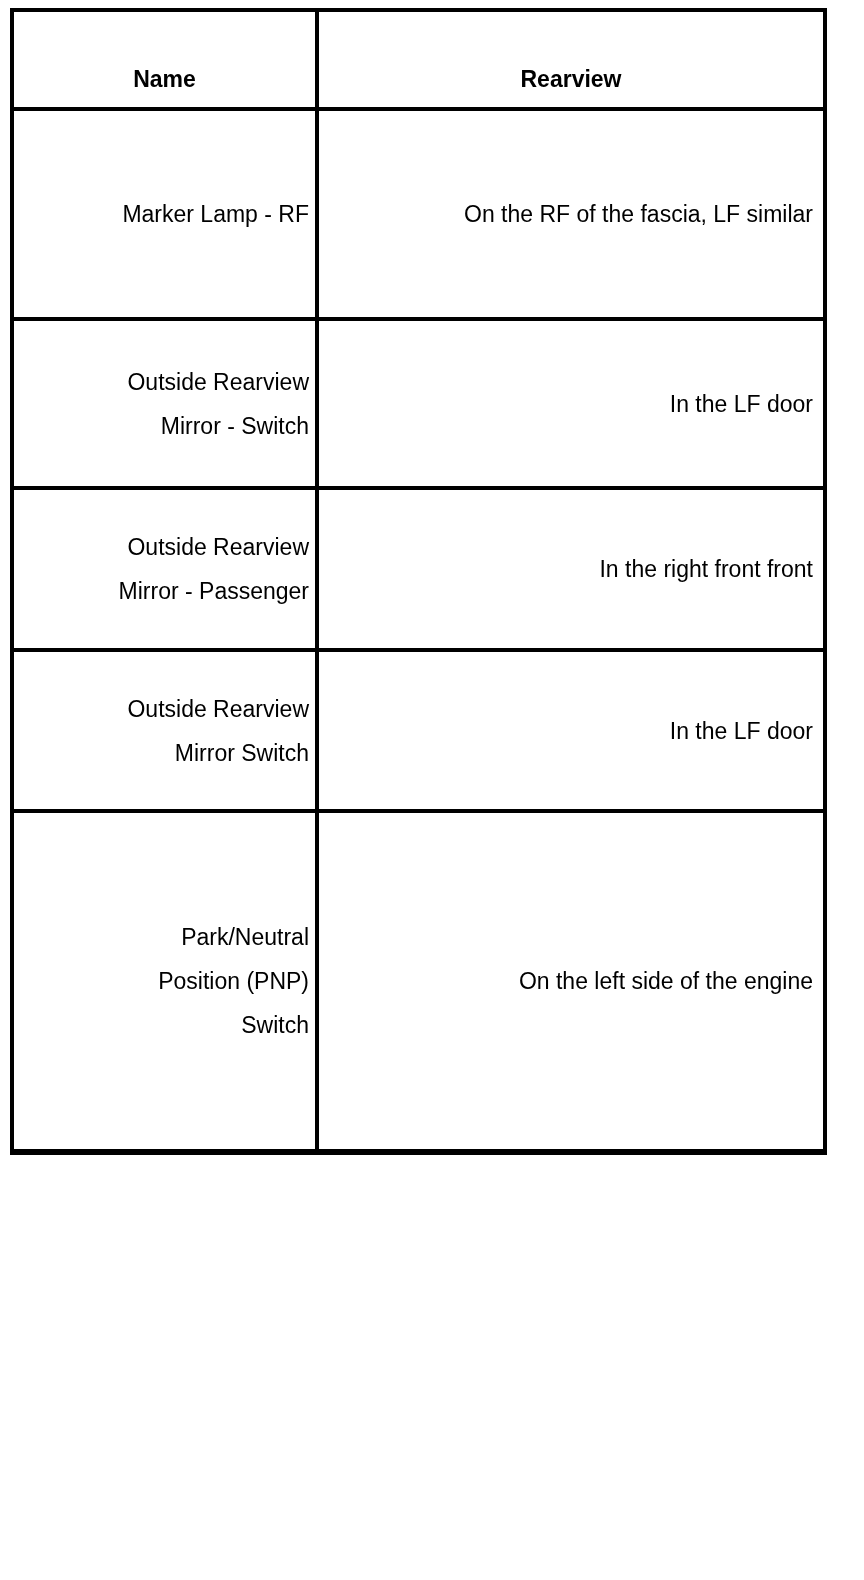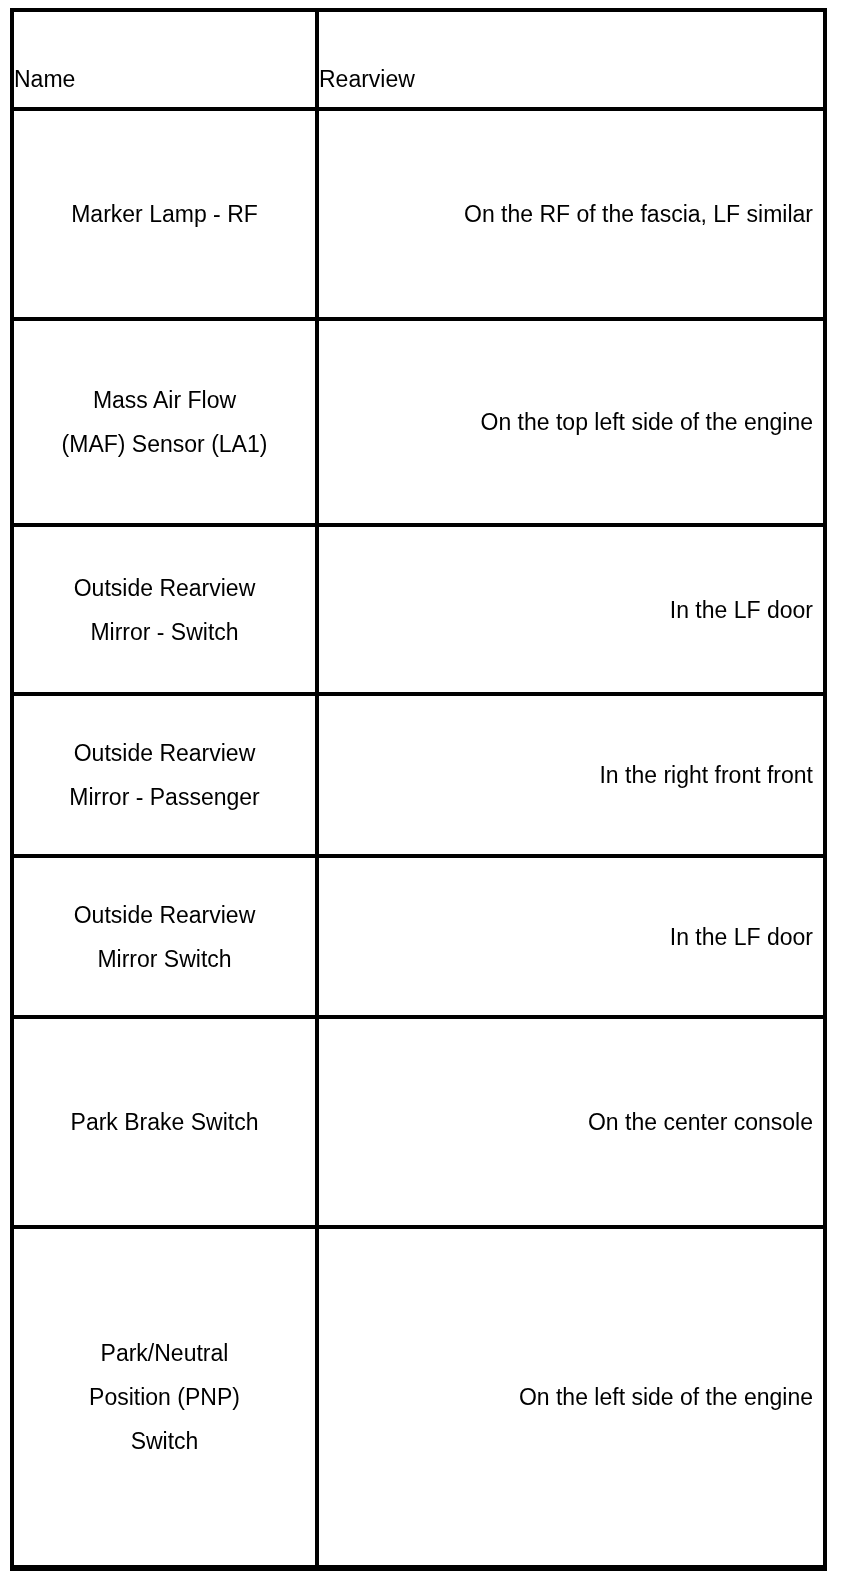--- a/index.html
+++ b/index.html
@@ -28,28 +28,28 @@
     border: 4px solid #000000;
     background: #ffffff;
     font-size: 23px;
     overflow: hidden;
   }
   col.name-col { width: 302px; }
   col.location-col { width: 503px; }
 
   thead tr { height: 99px; }
   thead th {
-    font-weight: normal;
-    text-align: left;
+    font-weight: bold;
+    text-align: center;
     vertical-align: bottom;
     padding: 0 0 14px 0;
   }
 
   tbody td.name-cell {
-    text-align: center;
+    text-align: right;
     vertical-align: middle;
     padding: 0 6px;
   }
   tbody td.name-cell div {
     line-height: 44px;
   }
   tbody td.location-cell {
     text-align: right;
     vertical-align: middle;
     padding: 0 10px 0 14px;
@@ -79,27 +79,20 @@
       <th>Rearview</th>
     </tr>
   </thead>
   <tbody>
       <tr class="row-0">
         <td class="name-cell">
           <div>Marker Lamp - RF</div>
         </td>
         <td class="location-cell">On the RF of the fascia, LF similar</td>
       </tr>
-      <tr class="row-1">
-        <td class="name-cell">
-          <div>Mass Air Flow</div>
-          <div>(MAF) Sensor (LA1)</div>
-        </td>
-        <td class="location-cell">On the top left side of the engine</td>
-      </tr>
       <tr class="row-2">
         <td class="name-cell">
           <div>Outside Rearview</div>
           <div>Mirror - Switch</div>
         </td>
         <td class="location-cell">In the LF door</td>
       </tr>
       <tr class="row-3">
         <td class="name-cell">
           <div>Outside Rearview</div>
@@ -107,26 +100,20 @@
         </td>
         <td class="location-cell">In the right front front</td>
       </tr>
       <tr class="row-4">
         <td class="name-cell">
           <div>Outside Rearview</div>
           <div>Mirror Switch</div>
         </td>
         <td class="location-cell">In the LF door</td>
       </tr>
-      <tr class="row-5">
-        <td class="name-cell">
-          <div>Park Brake Switch</div>
-        </td>
-        <td class="location-cell">On the center console</td>
-      </tr>
       <tr class="row-6">
         <td class="name-cell">
           <div>Park/Neutral</div>
           <div>Position (PNP)</div>
           <div>Switch</div>
         </td>
         <td class="location-cell">On the left side of the engine</td>
       </tr>
     </tbody>
 </table>

